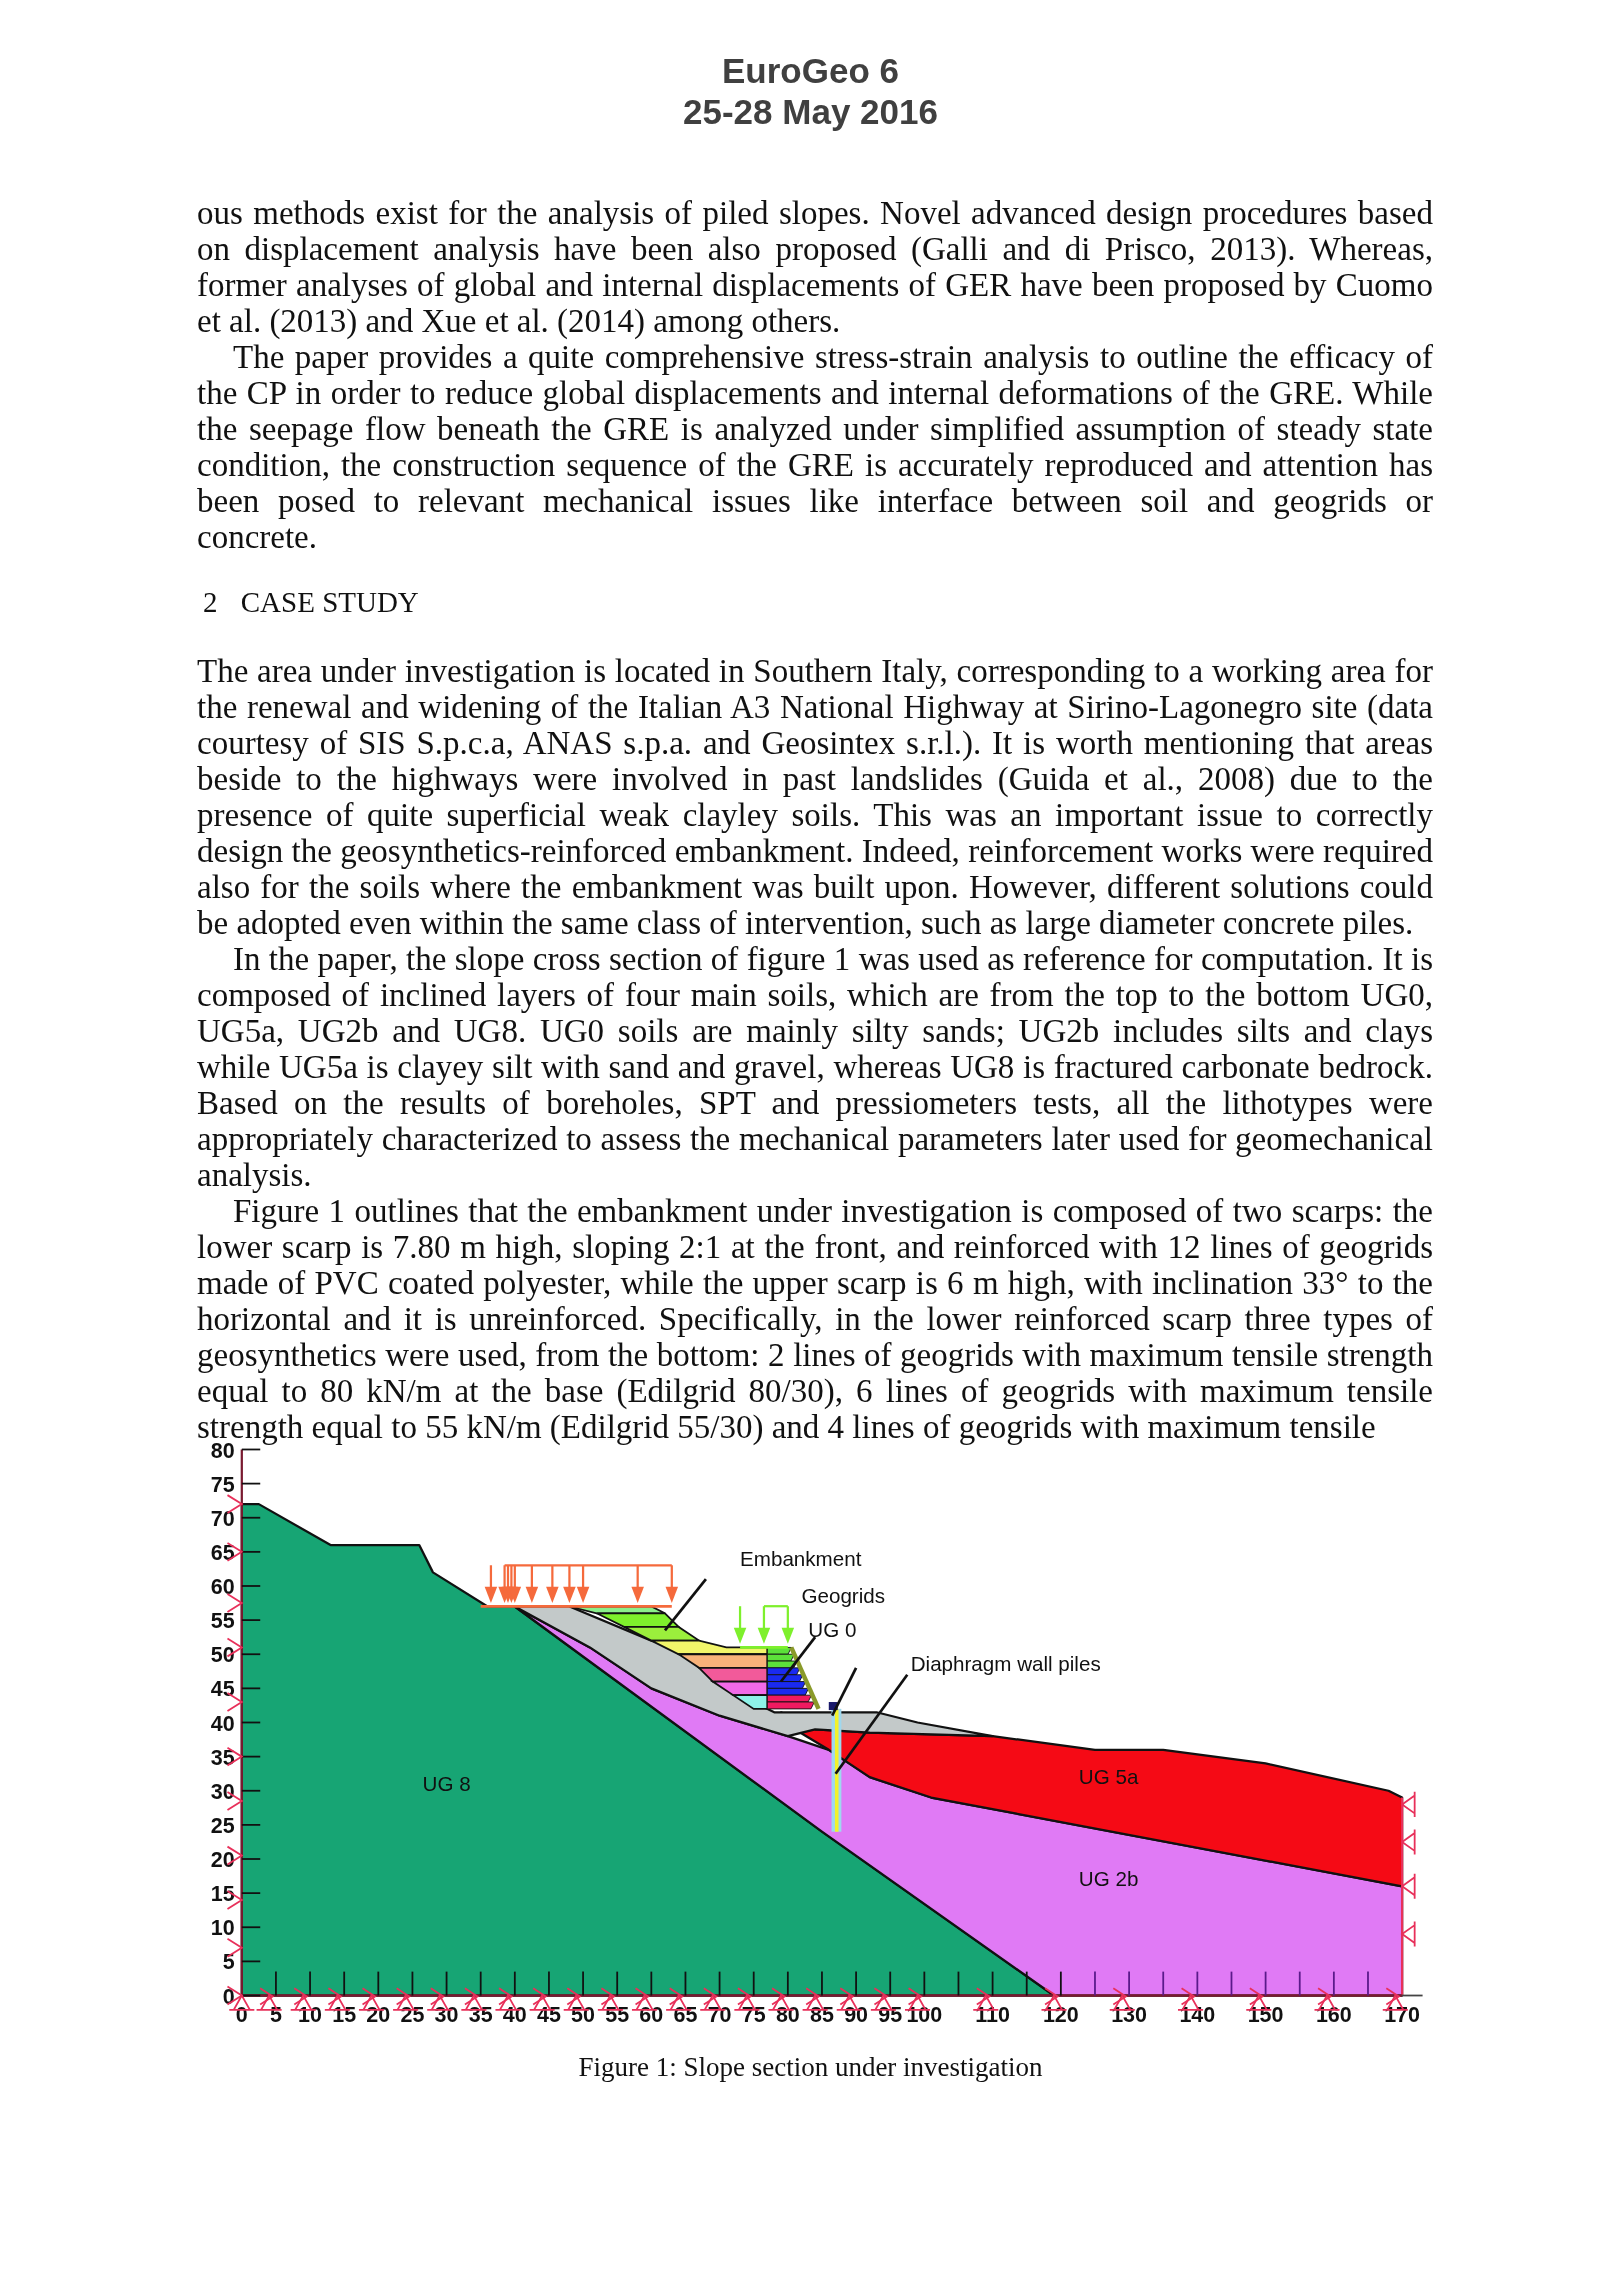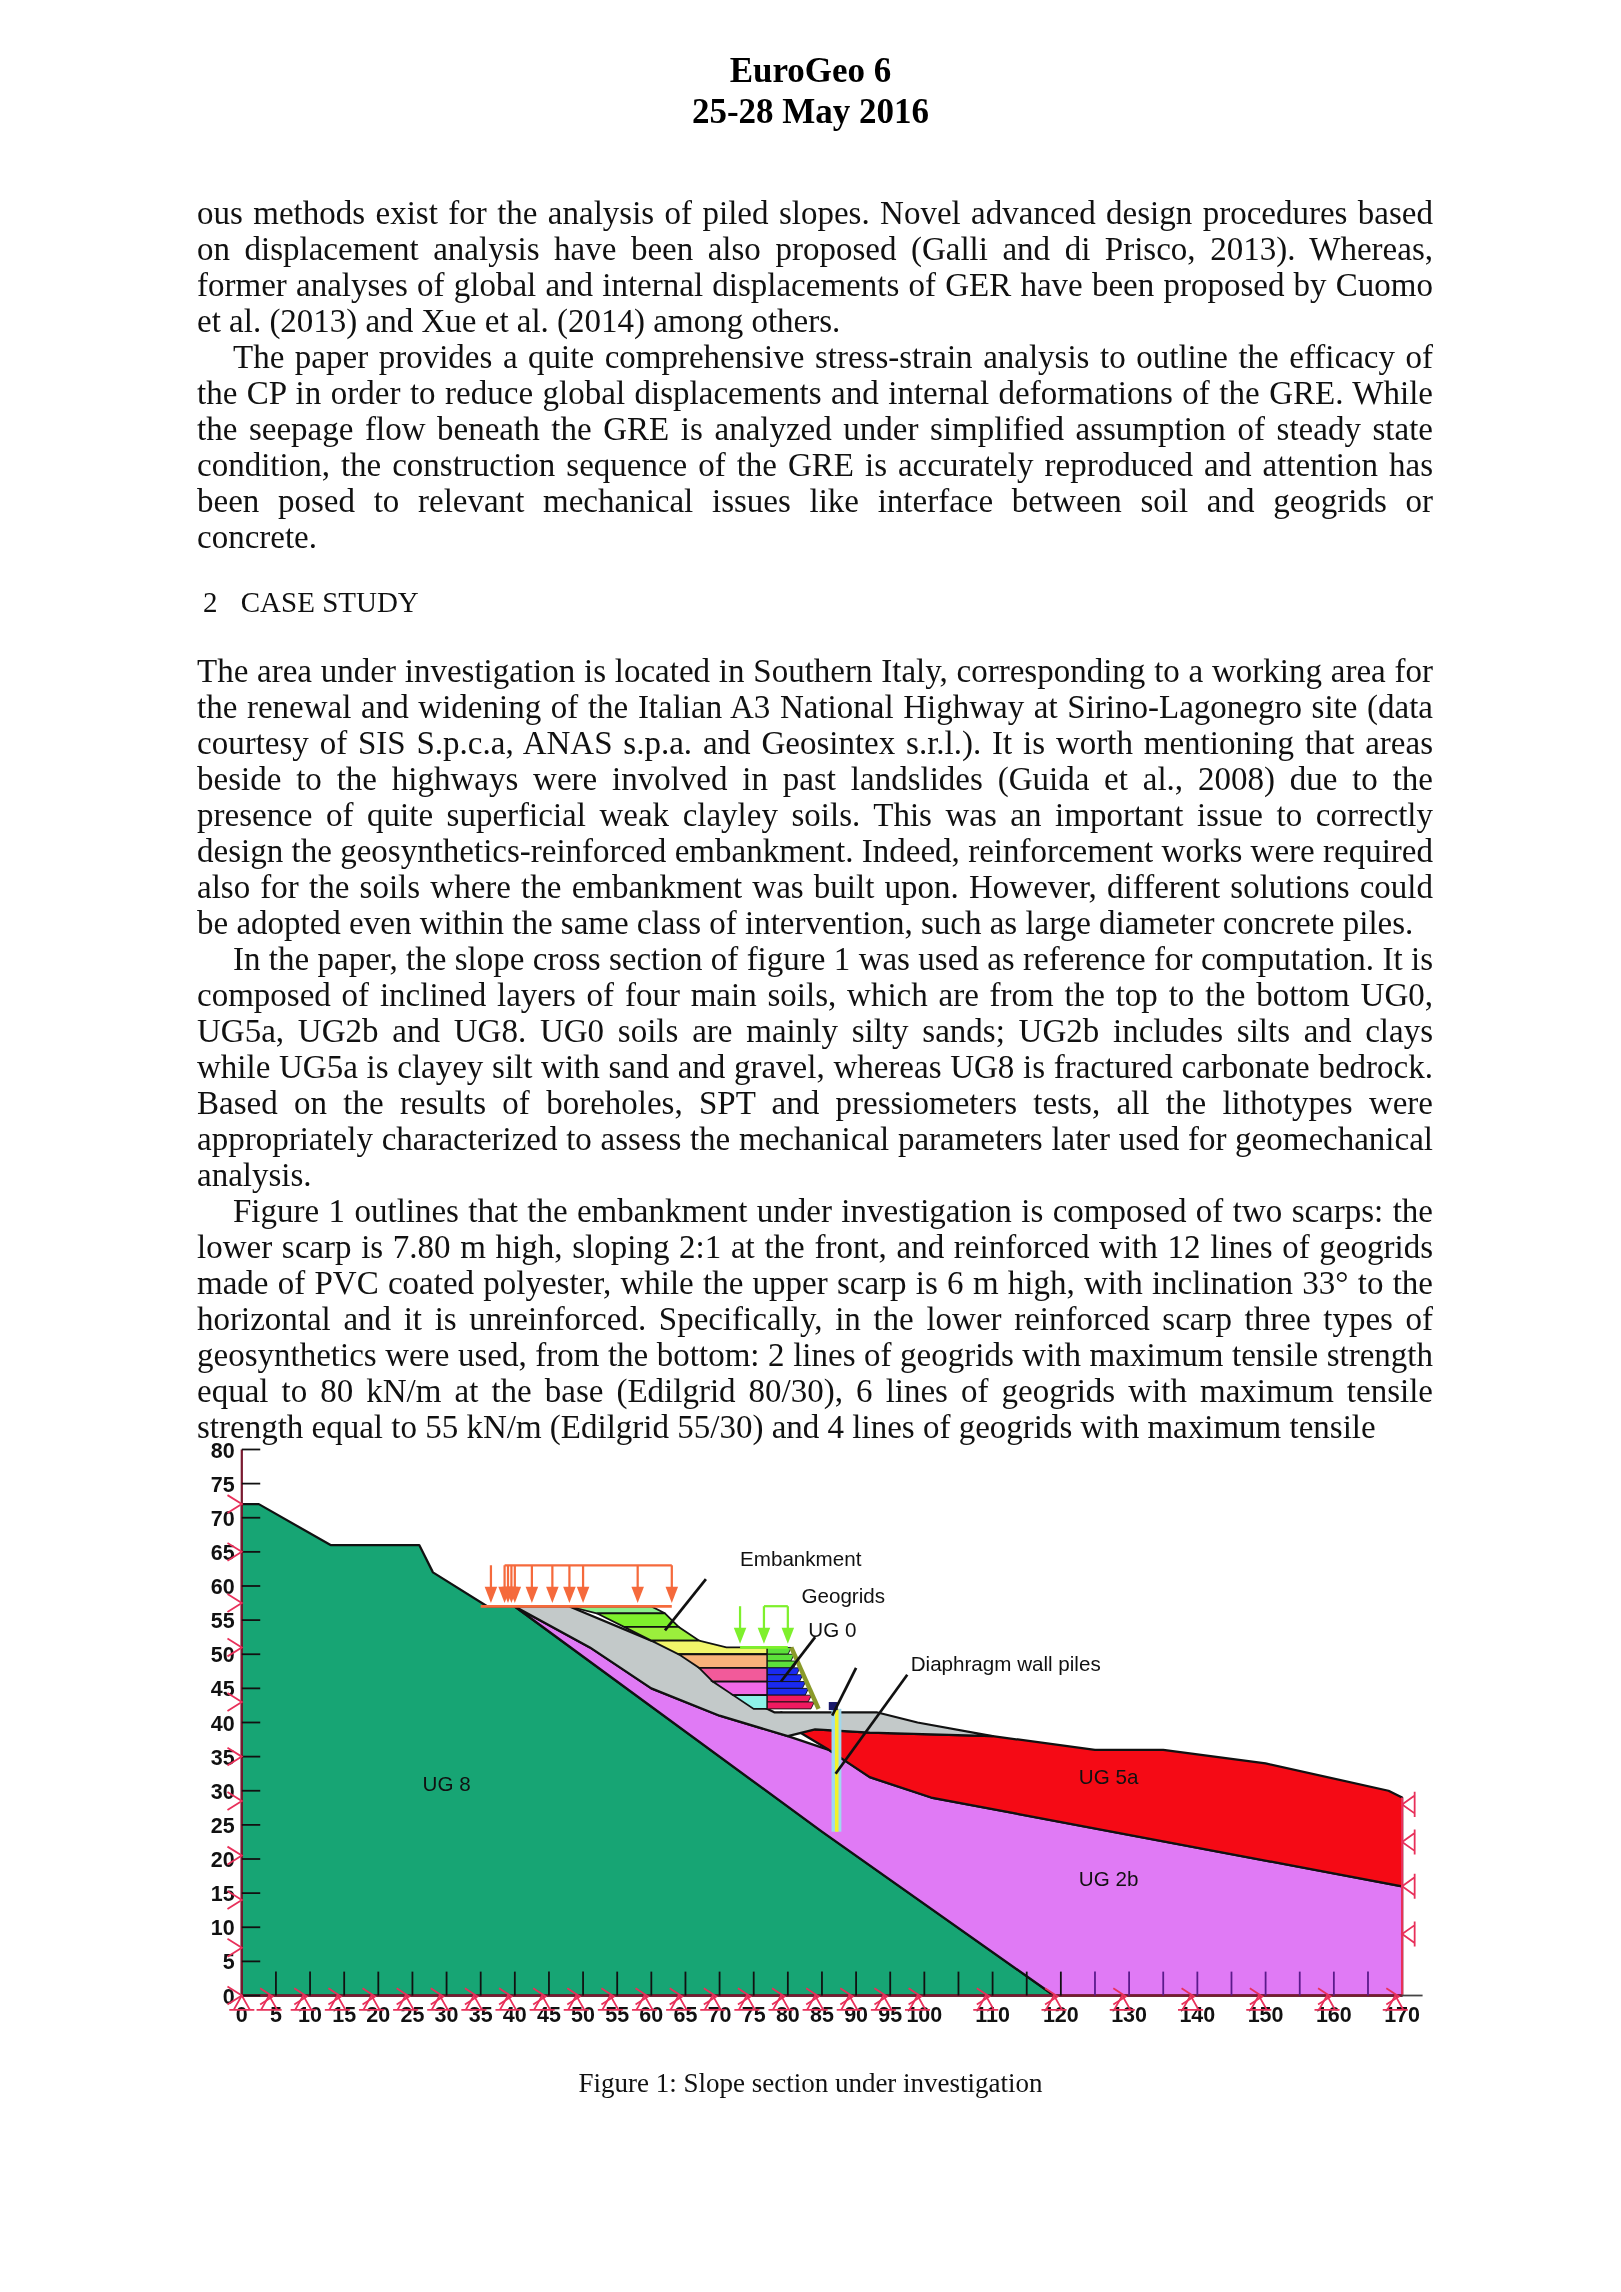--- a/index.html
+++ b/index.html
@@ -1,29 +1,29 @@
 <!DOCTYPE html>
 <html style="font-size:14.3px"><head>
 <meta charset="utf-8">
 <style>
   html,body{margin:0;padding:0;background:#fff;}
   body{width:1621px;height:2293px;position:relative;overflow:hidden;font-family:"Liberation Serif",serif;color:#111;}
-  .hdr{position:absolute;left:0;width:1621px;text-align:center;color:#000000;font-family:Liberation Serif, serif;font-weight:bold;font-size:35px;line-height:41px;}
+  .hdr{position:absolute;left:0;width:1621px;text-align:center;color:#404040;font-family:Liberation Sans, sans-serif;font-weight:bold;font-size:35px;line-height:41px;}
   .hdr1{top:50px;}
   .hdr2{top:91px;}
   .body-text{position:absolute;left:197px;width:1236px;font-size:33px;line-height:36px;text-align:justify;}
   .para{margin:0;}
   .indent{text-indent:36px;}
   .blk1{top:195px;}
   .heading{position:absolute;left:203px;top:584px;font-size:29px;line-height:36px;}
   .heading .num{margin-right:16px;}
   .blk2{top:653px;}
   .fig{position:absolute;left:188px;top:1433px;width:1281px;height:627px;}
   .fig svg{position:absolute;left:0;top:0;}
-  .caption{position:absolute;left:0;width:1621px;top:2051px;text-align:center;font-size:27px;line-height:32px;margin-top:16px;}
+  .caption{position:absolute;left:0;width:1621px;top:2051px;text-align:center;font-size:27px;line-height:32px;}
   .pagenum{position:absolute;left:0;width:1621px;top:2210px;text-align:center;color:#3ee8a0;font-family:"Liberation Sans",sans-serif;font-weight:bold;font-size:35px;}
   .tick-lbl{font-family:"Liberation Sans",sans-serif;font-weight:bold;font-size:24px;fill:#111;}
   .fig-lbl{font-family:"Liberation Sans",sans-serif;font-size:23px;fill:#111;}
 </style>
 </head>
 <body>
 
 <div class="hdr hdr1">EuroGeo 6</div>
 <div class="hdr hdr2">25-28 May 2016</div>
 

